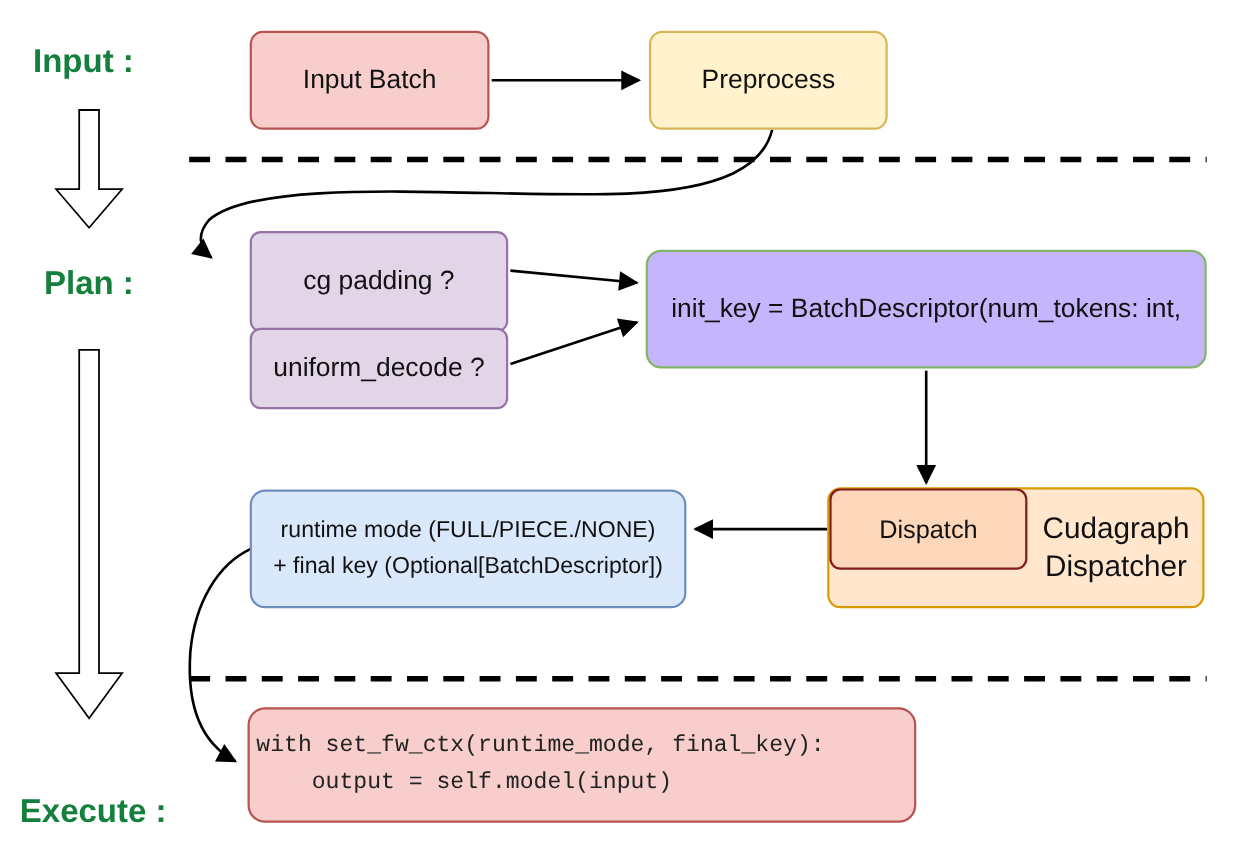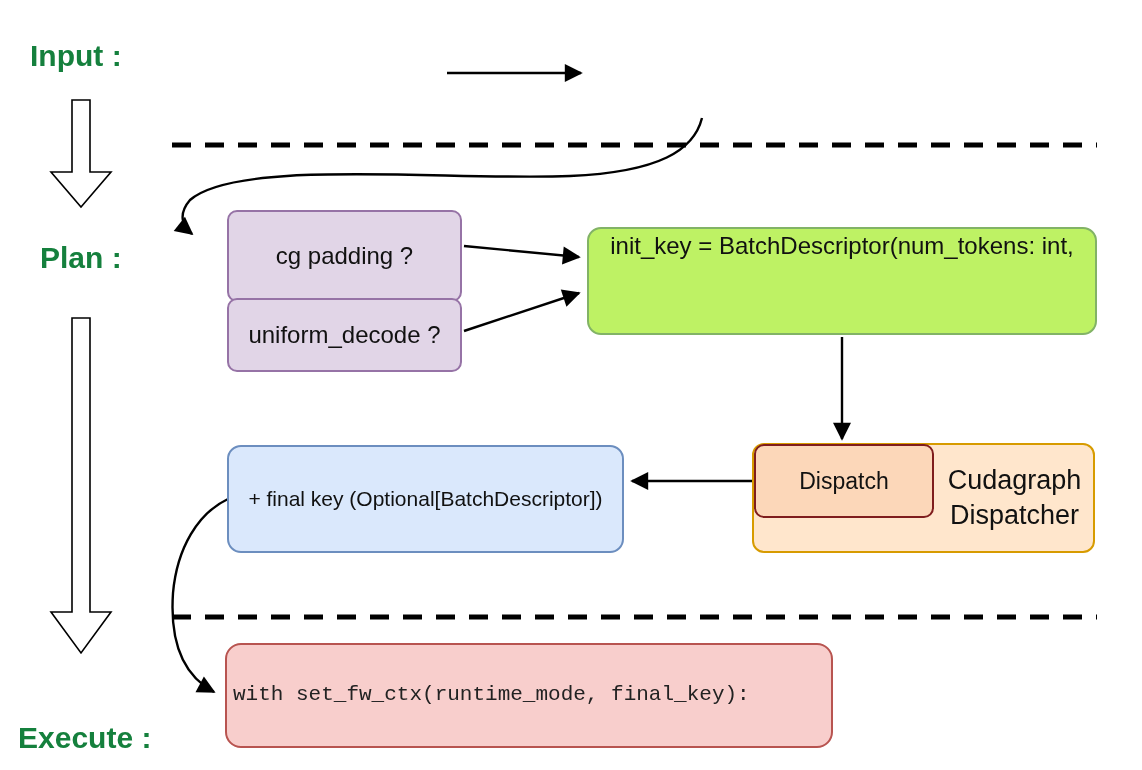--- a/index.html
+++ b/index.html
@@ -34,21 +34,21 @@
     justify-content: center;
     text-align: center;
     border-radius: 12px;
     line-height: 1.4;
   }
   .node .line { display: block; white-space: pre; }
 
   .node-red    { background: #f8cecc; border: 2px solid #b85450; }
   .node-yellow { background: #fff2cc; border: 2px solid #d6b656; }
   .node-purple { background: #e1d5e7; border: 2px solid #9673a6; }
-  .node-green  { background: #bef264; border: 2px solid #82b366; justify-content: space-between; }
+  .node-green  { background: #c4b5fd; border: 2px solid #82b366; }
   .node-blue   { background: #dae8fc; border: 2px solid #6c8ebf; }
   .node-orange-outer { background: #ffe6cc; border: 2px solid #d79b00; }
   .node-orange-inner { background: #fcd7b9; border: 2px solid #7f1d1d; }
 
   #input-batch     { left: 227px; top: 28px;  width: 218px; height: 90px;  font-size: 24px; }
   #preprocess      { left: 590px; top: 28px;  width: 217px; height: 90px;  font-size: 24px; }
   #cg-padding      { left: 227px; top: 210px; width: 235px; height: 92px;  font-size: 24px; border-radius: 10px; }
   #uniform-decode  { left: 227px; top: 298px; width: 235px; height: 74px;  font-size: 24px; border-radius: 10px; text-align: right; }
   #init-key        { left: 587px; top: 227px; width: 510px; height: 108px; font-size: 24px; border-radius: 14px; }
   #dispatcher-outer{ left: 752px; top: 443px; width: 343px; height: 110px; font-size: 26px; }
@@ -94,41 +94,49 @@
 
     <line x1="752" y1="481" x2="632" y2="481" stroke="#000" stroke-width="2.4" marker-end="url(#arrow)"></line>
 
     <path d="M 228 499 C 198 513, 177 548, 173 593 C 170 637, 180 674, 214 692" fill="none" stroke="#000" stroke-width="2.4" marker-end="url(#arrow)"></path>
   </svg>
 
   <div class="stage-label" id="stage-input">Input :</div>
   <div class="stage-label" id="stage-plan">Plan :</div>
   <div class="stage-label" id="stage-execute">Execute :</div>
 
+  <div class="node node-red" id="input-batch">
+    <span class="line">Input Batch</span>
+  </div>
 
+  <div class="node node-yellow" id="preprocess">
+    <span class="line">Preprocess</span>
+  </div>
 
   <div class="node node-purple" id="cg-padding">
     <span class="line">cg padding ?</span>
   </div>
 
   <div class="node node-purple" id="uniform-decode">
     <span class="line">uniform_decode ?</span>
   </div>
 
   <div class="node node-green" id="init-key">
     <span class="line">init_key = BatchDescriptor(num_tokens: int,</span>
   </div>
 
   <div class="node node-orange-outer" id="dispatcher-outer"></div>
   <div id="dispatcher-label">Cudagraph Dispatcher</div>
   <div class="node node-orange-inner" id="dispatch-inner">
     <span class="line">Dispatch</span>
   </div>
 
   <div class="node node-blue" id="runtime-mode">
+    <span class="line">runtime mode (FULL/PIECE./NONE)</span>
     <span class="line">+ final key (Optional[BatchDescriptor])</span>
   </div>
 
   <div class="node node-red" id="execute-code">
     <span class="line">with set_fw_ctx(runtime_mode, final_key):</span>
+    <span class="line">    output = self.model(input)</span>
   </div>
 
 </div>
 
 </body></html>

